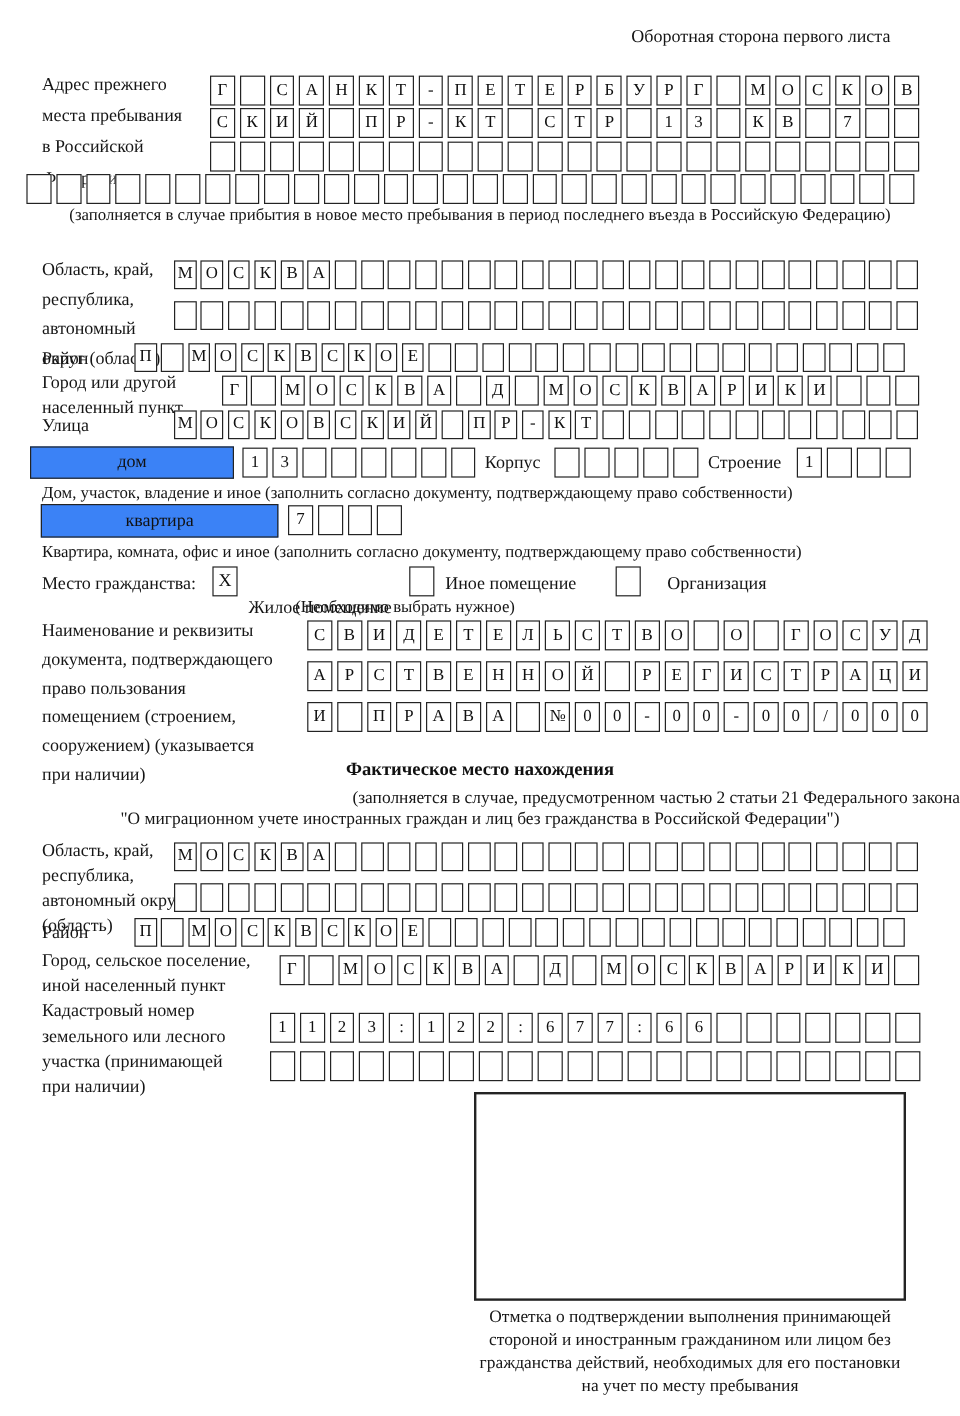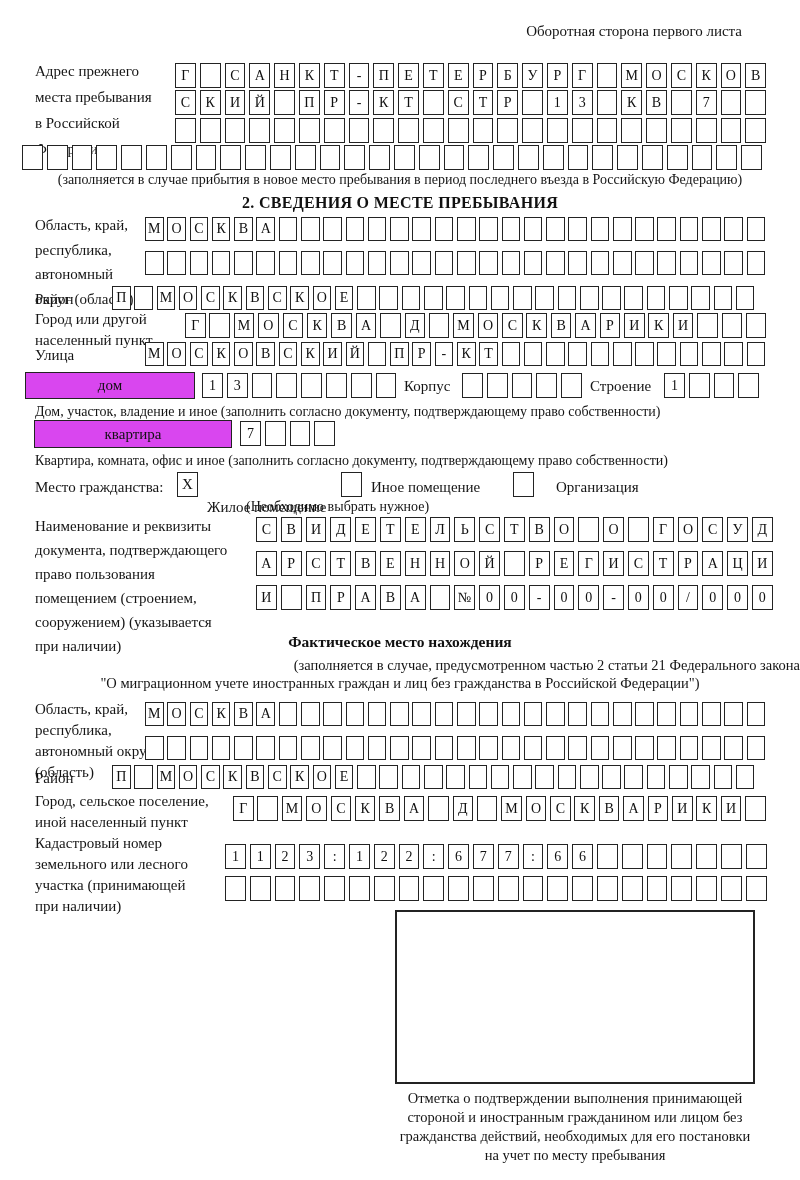--- a/index.html
+++ b/index.html
@@ -13,21 +13,21 @@
   .sec-title{font-size:16px;font-weight:bold;letter-spacing:.3px;}
   .sub-title{font-size:15.5px;font-weight:bold;}
   .cellrow{display:flex;align-items:flex-start;}
   .cell{box-sizing:border-box;flex:0 0 auto;display:inline-flex;align-items:center;justify-content:center;
         border:1.7px solid #232323;background:#fff;font-size:14px;color:#101010;}
   .cr-big{gap:4px;}     .cr-big .cell{width:20.8px;height:25px;}
   .cr-small{gap:3.7px;} .cr-small .cell{width:18.6px;height:24px;}
   .cr-city{gap:3.9px;}  .cr-city .cell{width:20.5px;height:25px;}
   .cr-check{gap:0;}     .cr-check .cell{width:21px;height:25px;font-size:15px;}
   .widebox{box-sizing:border-box;border:1.8px solid #232323;display:flex;align-items:center;justify-content:center;
-           font-size:15px;background:#d946ef;}
+           font-size:15px;background:#3b82f6;}
   .stamp-box{box-sizing:border-box;border:2px solid #232323;background:#fff;}
 </style>
 </head>
 <body>
 
 <div id="page">
 
   <div class="abs note" style="top:23px;right:58px;font-size:15px;">Оборотная сторона первого листа</div>
 
   <div class="abs lbl" style="left:35px;top:58px;">Адрес прежнего
@@ -141,21 +141,20 @@
       <span class="cell"></span>
       <span class="cell"></span>
       <span class="cell"></span>
       <span class="cell"></span>
       <span class="cell"></span>
       <span class="cell"></span>
     </div>
 
   <div class="abs note center" style="top:172px;">(заполняется в случае прибытия в новое место пребывания в период последнего въезда в Российскую Федерацию)</div>
 
-  <div class="abs sec-title center" style="top:194px;">2. СВЕДЕНИЯ О МЕСТЕ ПРЕБЫВАНИЯ</div>
 
   <div class="abs lbl" style="left:35px;top:213px;line-height:24.5px;">Область, край,
 республика,
 автономный
 округ (область)</div>
   <div class="abs cellrow cr-small" style="left:145px;top:217px;">
       <span class="cell">М</span>
       <span class="cell">О</span>
       <span class="cell">С</span>
       <span class="cell">К</span>

